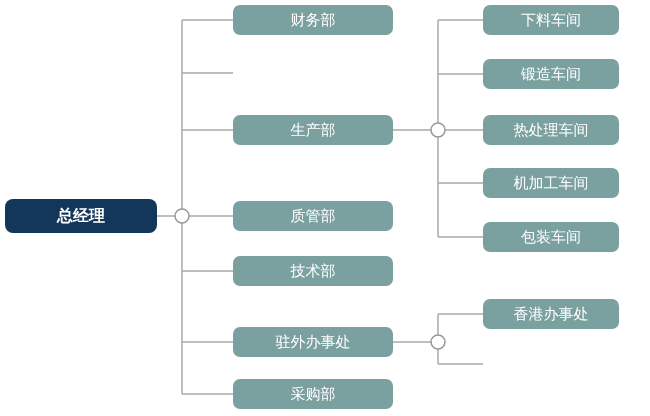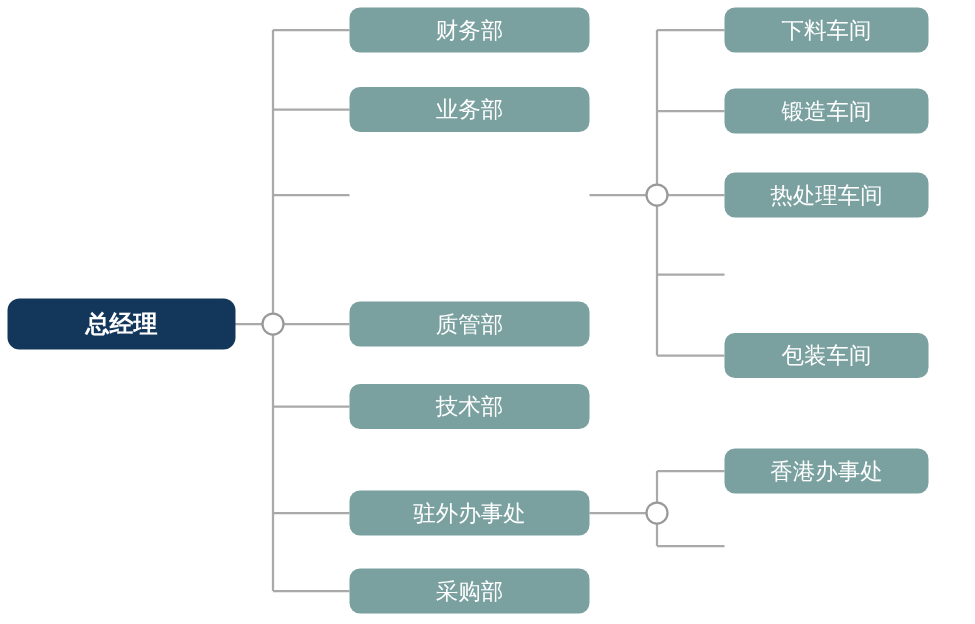--- a/index.html
+++ b/index.html
@@ -79,26 +79,27 @@
     <g fill="#ffffff" stroke="#999999" stroke-width="1.5">
       <circle cx="182" cy="216" r="7"></circle>
       <circle cx="438" cy="130" r="7"></circle>
       <circle cx="438" cy="342" r="7"></circle>
     </g>
   </svg>
 
   <div class="node root">总经理</div>
 
   <div class="node dept" style="top:5px">财务部</div>
-  <div class="node dept" style="top:58px">业务部</div>
+  <div class="node dept" style="top:115px">生产部</div>
   <div class="node dept" style="top:201px">质管部</div>
   <div class="node dept" style="top:256px">技术部</div>
   <div class="node dept" style="top:327px">驻外办事处</div>
   <div class="node dept" style="top:379px">采购部</div>
 
   <div class="node leaf" style="top:5px">下料车间</div>
   <div class="node leaf" style="top:59px">锻造车间</div>
   <div class="node leaf" style="top:115px">热处理车间</div>
+  <div class="node leaf" style="top:168px">机加工车间</div>
   <div class="node leaf" style="top:222px">包装车间</div>
 
   <div class="node leaf" style="top:299px">香港办事处</div>
 
 </div>
 
 </body></html>

